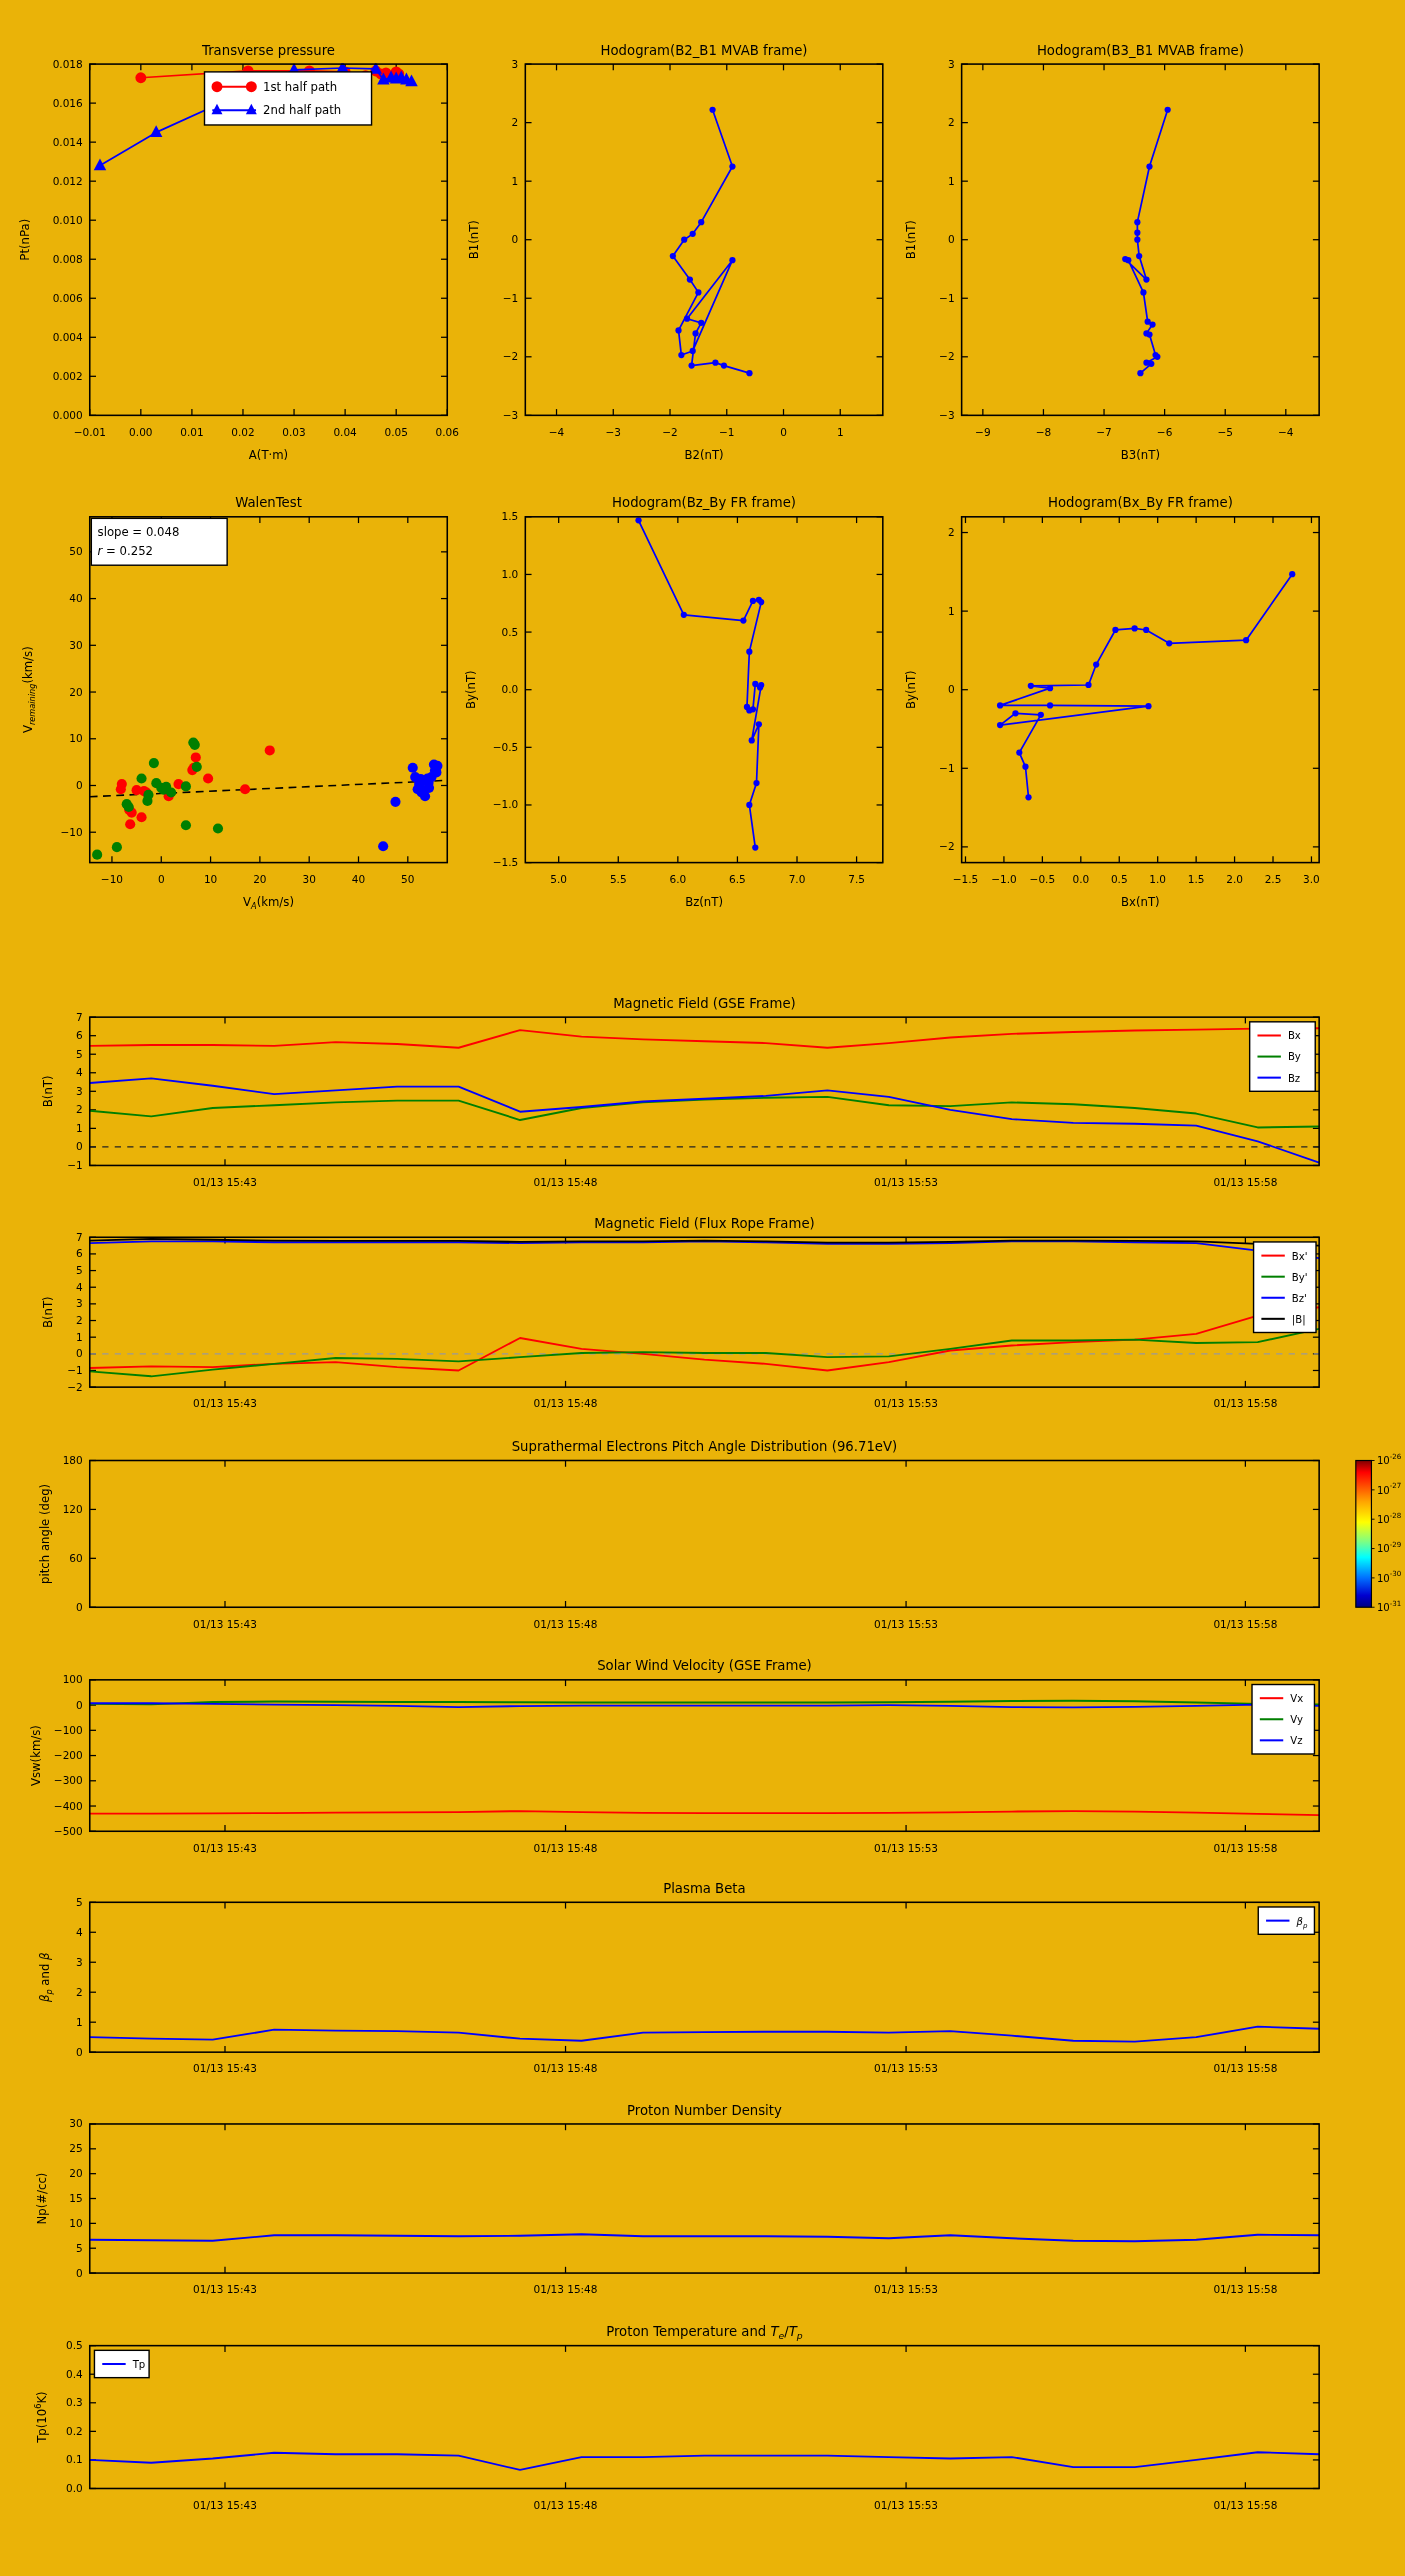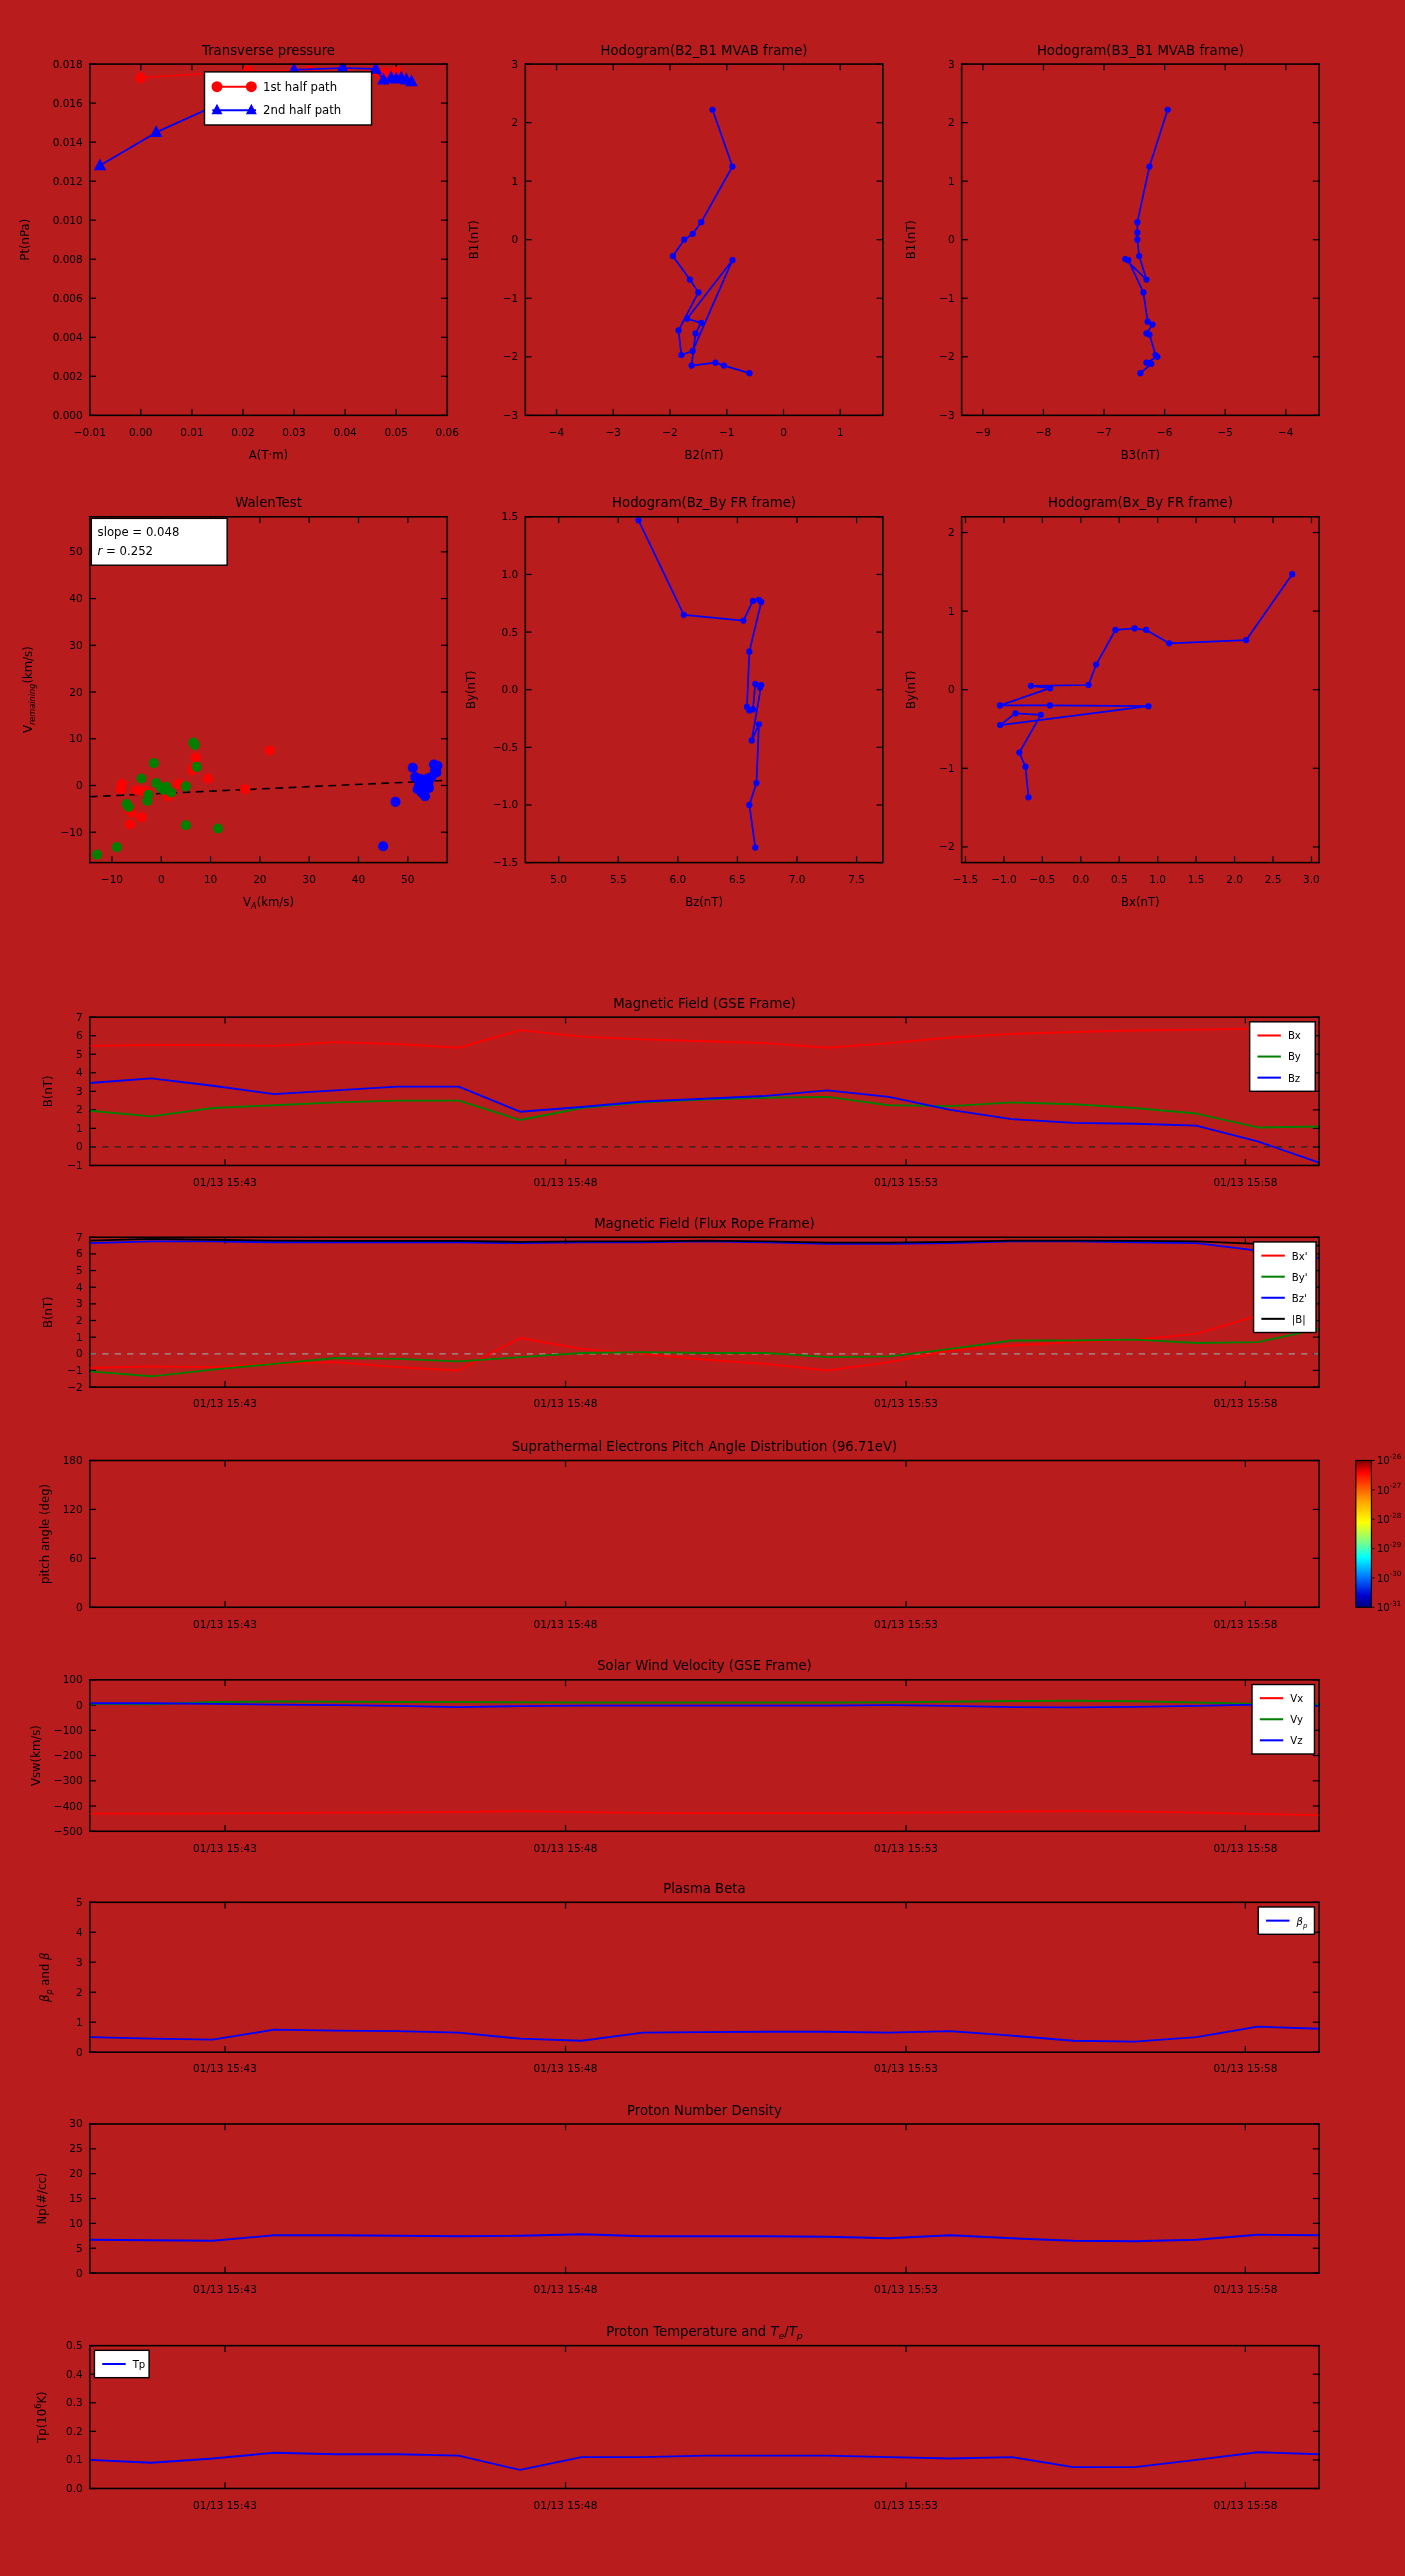--- a/index.html
+++ b/index.html
@@ -1,16 +1,16 @@
 <!DOCTYPE html>
 <html style="font-size:12.5px"><head>
 <meta charset="utf-8">
 <style>
   html,body{margin:0;padding:0;background:#ffffff;}
-  .page{position:relative;width:1405px;height:2576px;background:#b91c1c;}
+  .page{position:relative;width:1405px;height:2576px;background:#eab308;}
   svg{font-family:"DejaVu Sans", sans-serif;}
   text{fill:#000000;}
 </style>
 </head>
 <body>
 
 <div class="page">
   <svg id="fig" viewBox="0 0 1800 3300" width="1405" height="2576">
       <defs>
         <clipPath id="clip-transverse-pressure">

